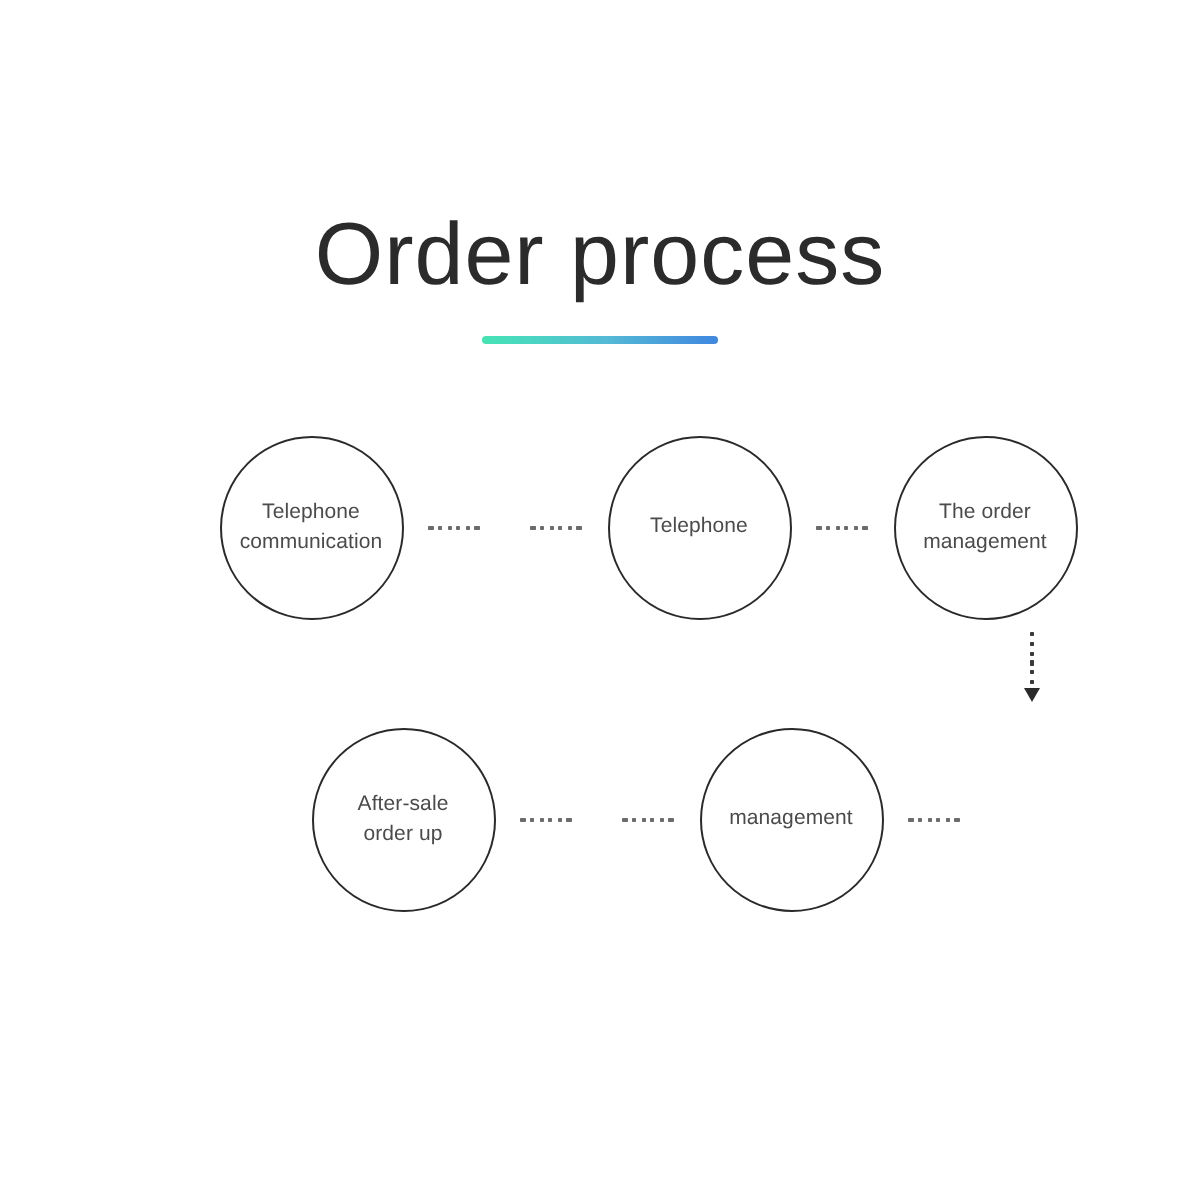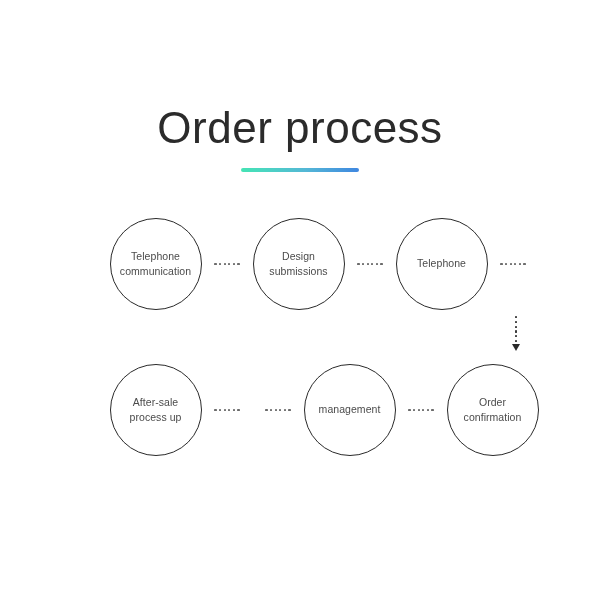--- a/index.html
+++ b/index.html
@@ -162,24 +162,20 @@
       <span class="dots-h">
         <i></i>
           <i></i>
           <i></i>
           <i></i>
           <i></i>
           <i></i>
       </span>
     </div>
 
-    <div class="node">
-      <span class="node-label">Design
-submissions</span>
-    </div>
 
     <div class="connector">
       <span class="dots-h">
         <i></i>
           <i></i>
           <i></i>
           <i></i>
           <i></i>
           <i></i>
       </span>
@@ -193,40 +189,44 @@
       <span class="dots-h">
         <i></i>
           <i></i>
           <i></i>
           <i></i>
           <i></i>
           <i></i>
       </span>
     </div>
 
+    <div class="node">
+      <span class="node-label">The order
+management</span>
+    </div>
 
   </div>
 
   <div class="arrow-down">
     <span class="dots-v">
       <i></i>
         <i></i>
         <i></i>
         <i></i>
         <i></i>
         <i></i>
     </span>
     <span class="arrow-head"></span>
   </div>
 
   <div class="row" id="row-2">
 
     <div class="node">
       <span class="node-label">After-sale
-process up</span>
+order up</span>
     </div>
 
     <div class="connector">
       <span class="dots-h">
         <i></i>
           <i></i>
           <i></i>
           <i></i>
           <i></i>
           <i></i>
@@ -253,20 +253,16 @@
       <span class="dots-h">
         <i></i>
           <i></i>
           <i></i>
           <i></i>
           <i></i>
           <i></i>
       </span>
     </div>
 
-    <div class="node">
-      <span class="node-label">Order
-confirmation</span>
-    </div>
 
   </div>
 
 </div>
 
 </body></html>

